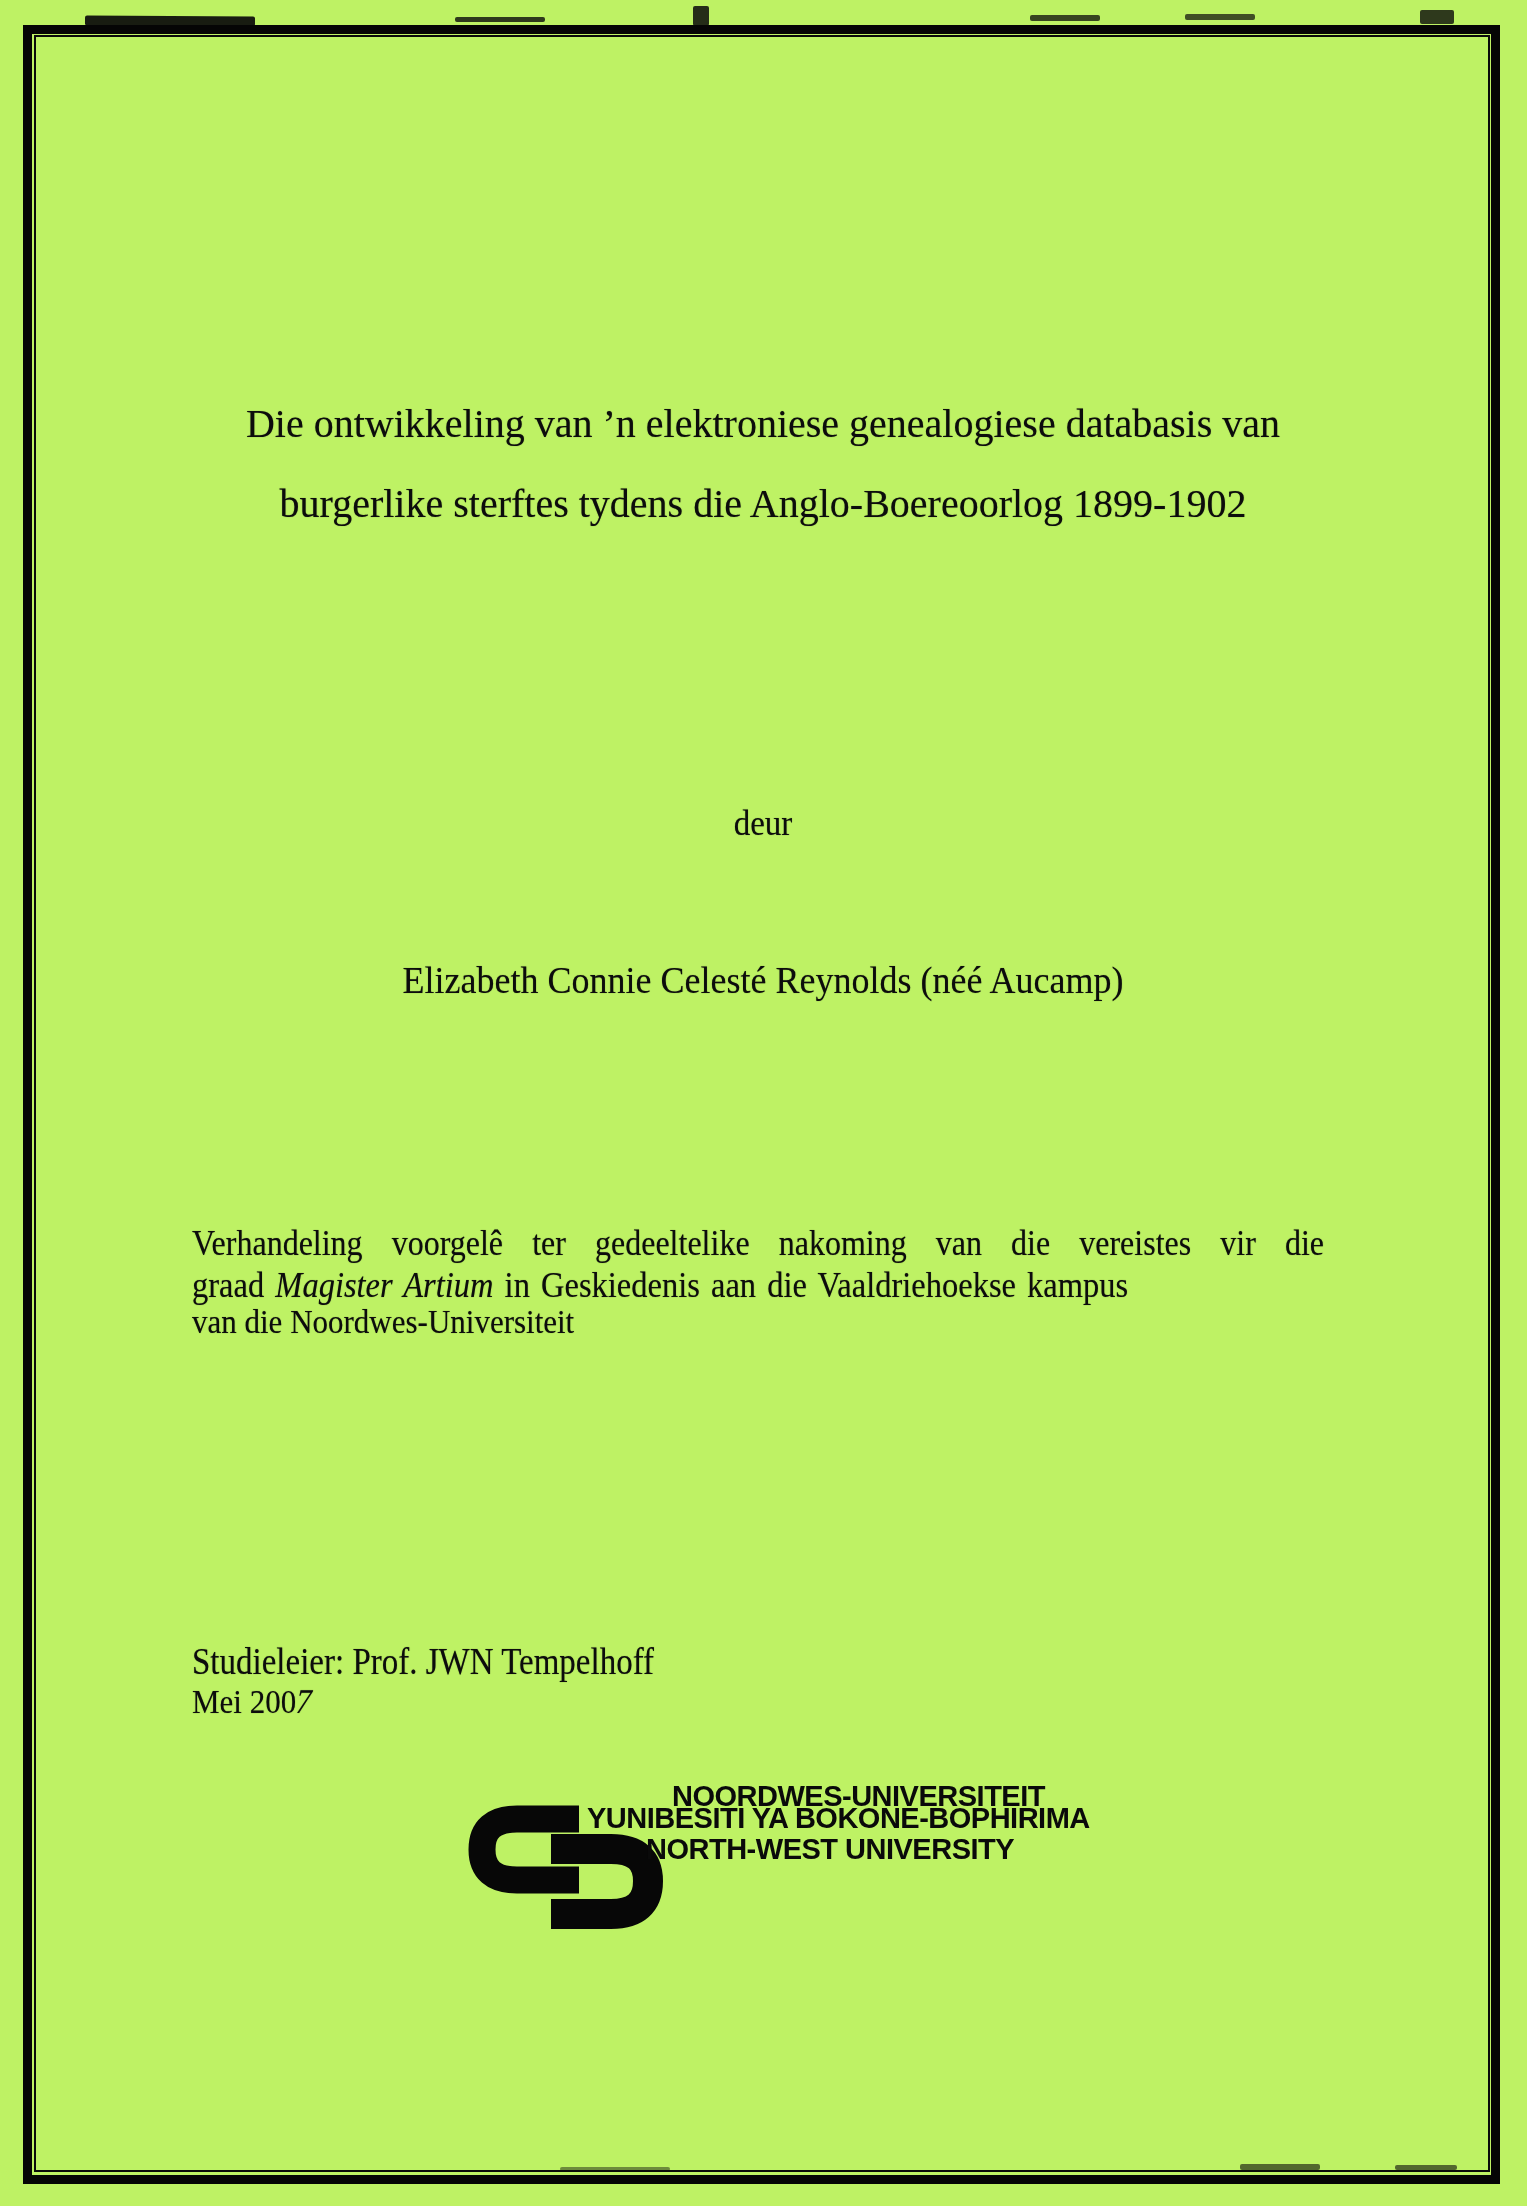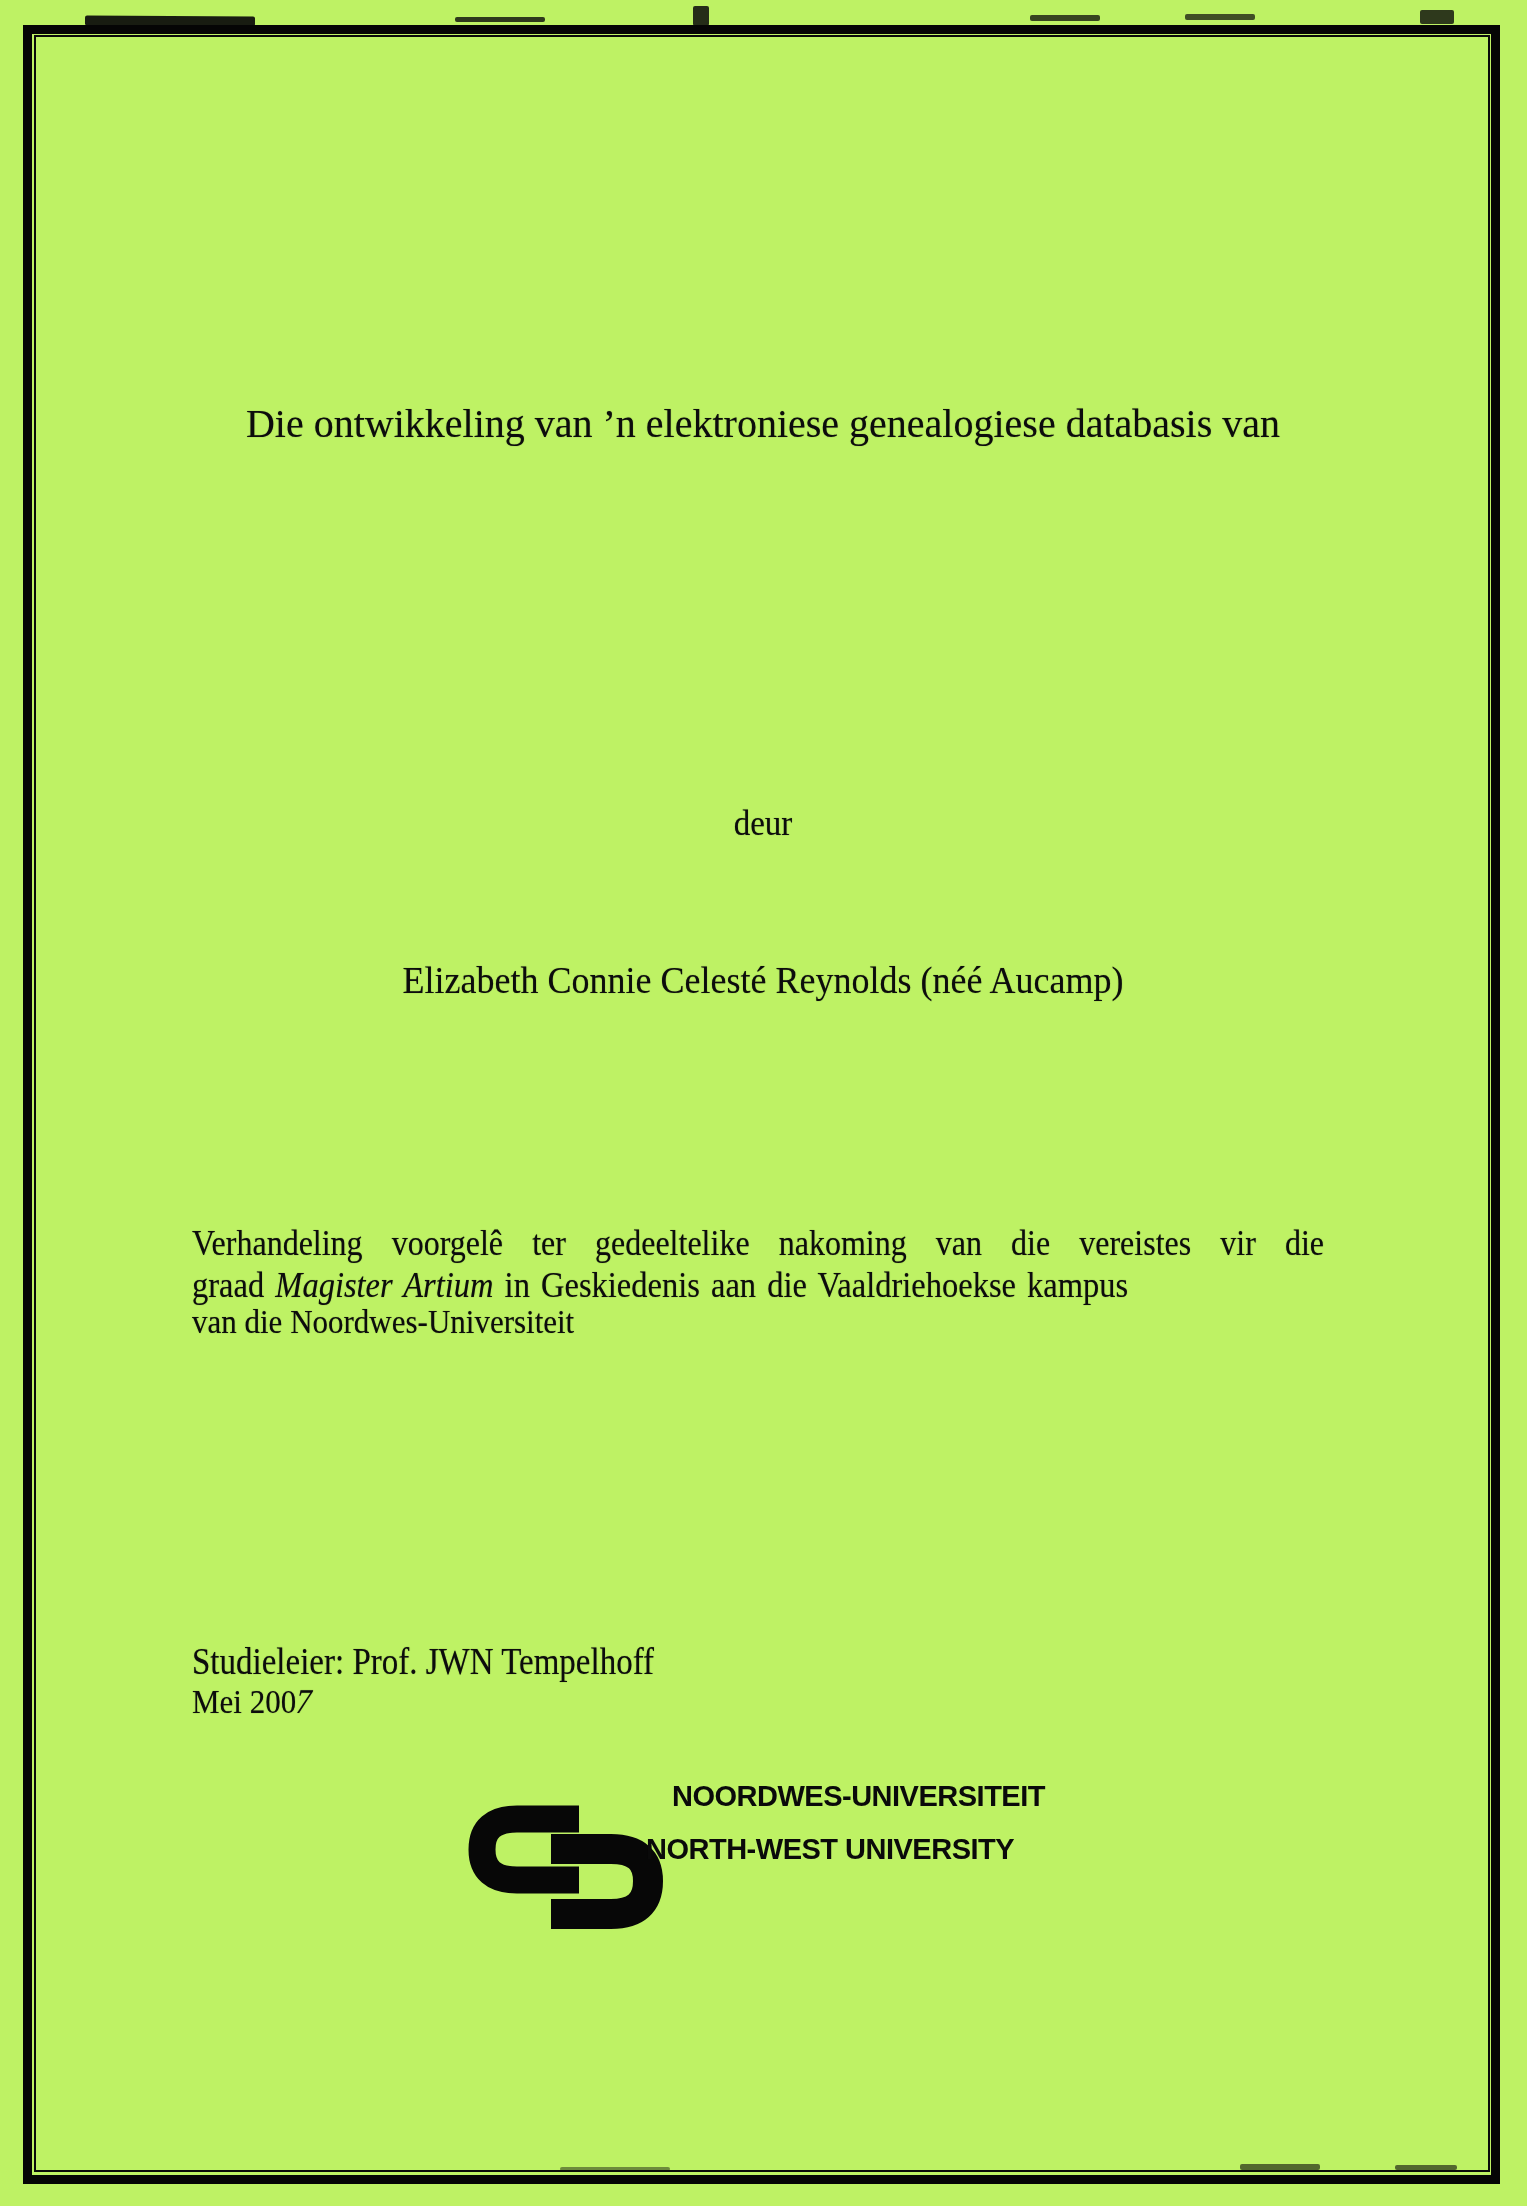--- a/index.html
+++ b/index.html
@@ -84,33 +84,35 @@
   <div class="noise n6"></div>
   <div class="noise n7"></div>
   <div class="noise n8"></div>
   <div class="noise n9"></div>
 
   <div class="frame-outer"></div>
   <div class="frame-inner"></div>
 
   <div class="txt center title">
     <div>Die ontwikkeling van ’n elektroniese genealogiese databasis van</div>
+    <div>burgerlike sterftes tydens die Anglo-Boereoorlog 1899-1902</div>
   </div>
 
   <div class="txt center byline">deur</div>
 
   <div class="txt center author">Elizabeth Connie Celesté Reynolds (néé Aucamp)</div>
 
   <div class="txt sub sub-l1">Verhandeling voorgelê ter gedeeltelike nakoming van die vereistes vir die</div>
   <div class="txt sub sub-l2"><span>graad </span><em>Magister Artium</em><span> in Geskiedenis aan die Vaaldriehoekse kampus</span></div>
   <div class="txt sub sub-l3">van die Noordwes-Universiteit</div>
 
   <div class="txt supervisor">Studieleier: Prof. JWN Tempelhoff</div>
   <div class="txt dateline"><span>Mei 200</span><span class="seven">7</span></div>
 
   <svg class="logo-mark" viewBox="0 0 200 130" xmlns="http://www.w3.org/2000/svg">
     <path d="M 114 17 L 52 17 Q 17 17 17 47.5 Q 17 78 52 78 L 114 78" fill="none" stroke="#070707" stroke-width="27"></path>
     <path d="M 86 47 L 146 47 Q 183 47 183 79 Q 183 112 146 112 L 86 112" fill="none" stroke="#070707" stroke-width="30"></path>
   </svg>
+  <div class="logo-txt lg1">YUNIBESITI YA BOKONE-BOPHIRIMA</div>
   <div class="logo-txt lg2">NORTH-WEST UNIVERSITY</div>
   <div class="logo-txt lg3">NOORDWES-UNIVERSITEIT</div>
 
 </div>
 
 </body></html>

